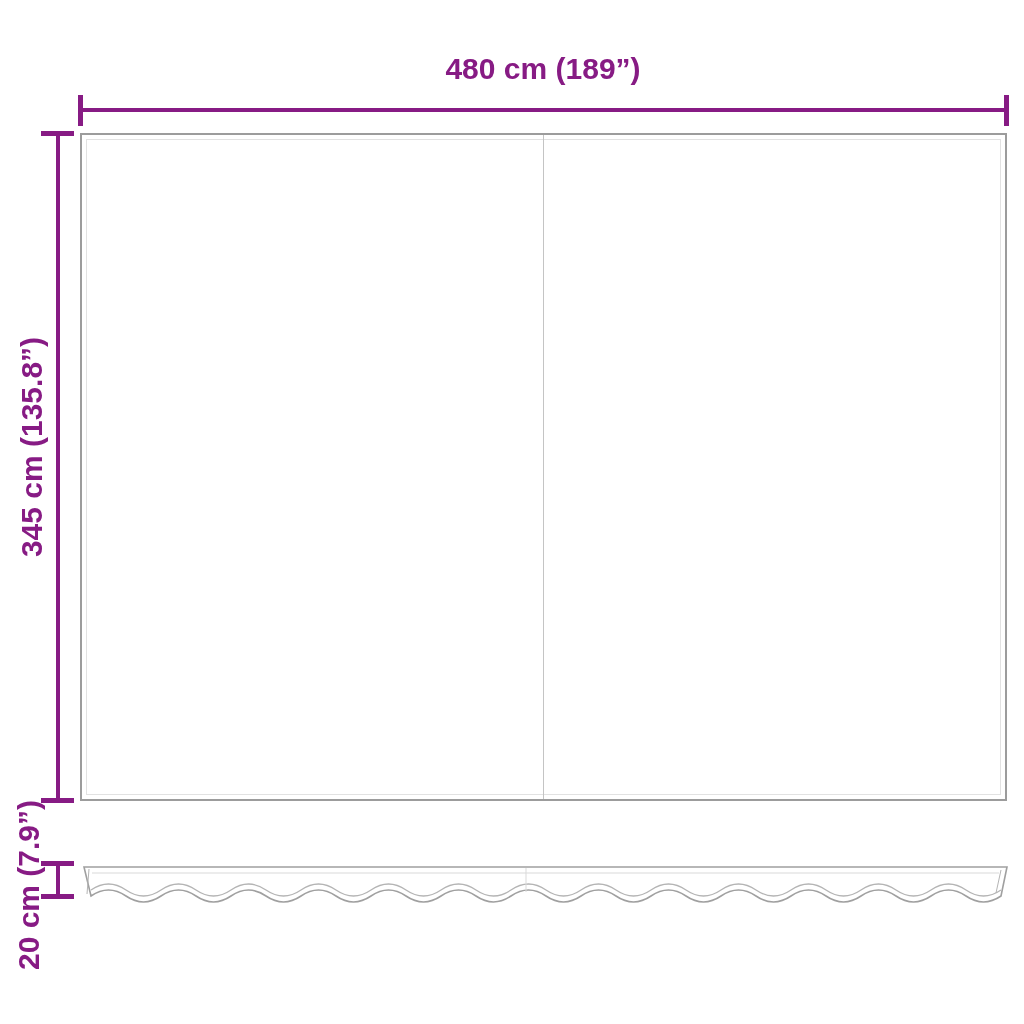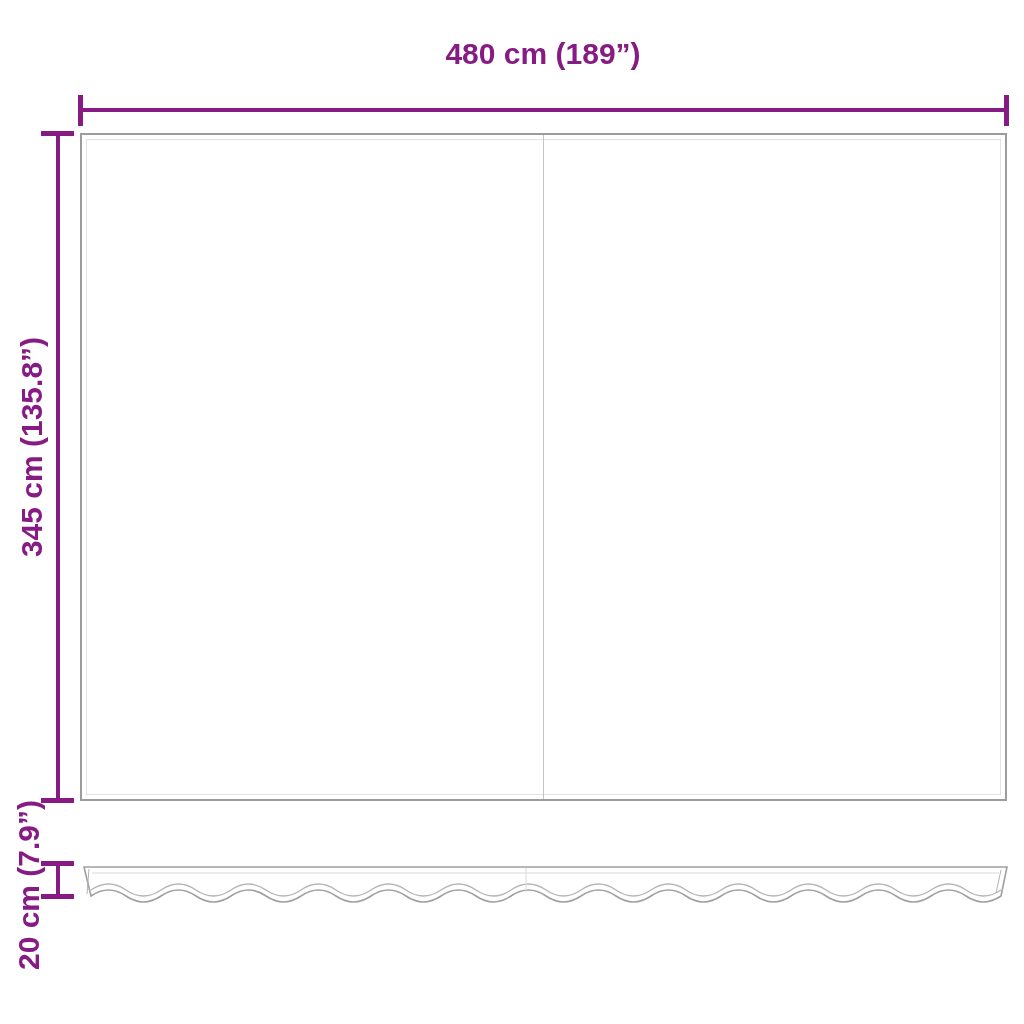--- a/index.html
+++ b/index.html
@@ -44,21 +44,21 @@
   .valance .outer{fill:#ffffff;stroke:var(--valance-outline,#a0a0a0);stroke-width:1.6;}
   .valance .wave-seam{fill:none;stroke:var(--valance-seam,#b4b4b4);stroke-width:1.3;}
   .valance .light-seam{fill:none;stroke:var(--light-seam,#d9d9d9);stroke-width:1;}
   .valance .edge-seam{fill:none;stroke:var(--valance-seam,#b4b4b4);stroke-width:1;}
 </style>
 </head>
 <body>
 
 <div class="stage">
 
-  <div class="dim-label" style="left:543px;top:54px;text-align:center;">480 cm (189”)</div>
+  <div class="dim-label" style="left:543px;top:69px;text-align:center;">480 cm (189”)</div>
   <div class="dim-line dim-h">
     <span class="cap start"></span>
     <span class="cap end"></span>
   </div>
 
   <div class="dim-label vertical" style="left:32px;top:447px;">345 cm (135.8”)</div>
   <div class="dim-line dim-v dim-height">
     <span class="cap start"></span>
     <span class="cap end"></span>
   </div>

